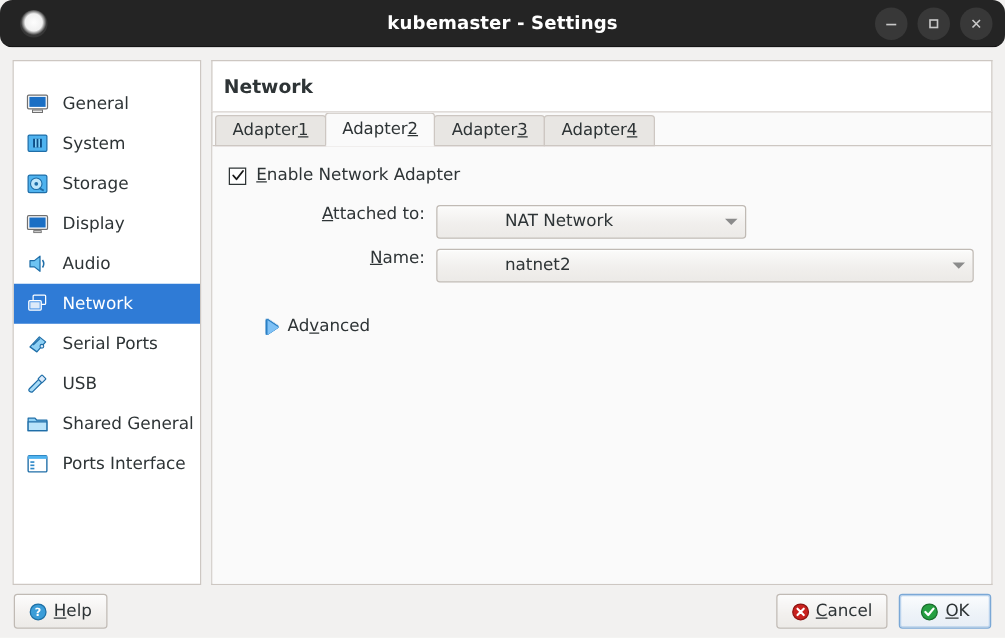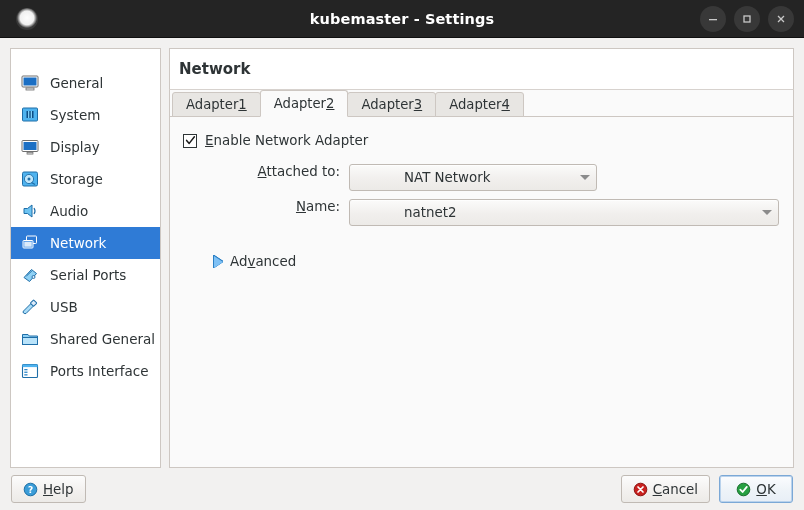--- a/index.html
+++ b/index.html
@@ -21,21 +21,21 @@
     display: flex; flex-direction: column;
     background: #f2f1f0;
   }
 
   
   .titlebar {
     position: relative;
     height: 38px; flex: 0 0 38px;
     background: #242424;
     border-bottom: 1px solid #101010;
-    display: flex; align-items: center;
+    display: flex; align-items: center; border-radius: 10px;
   }
   .titlebar-icon {
     position: absolute; left: 16px; top: 50%;
     transform: translateY(-50%);
     width: 22px; height: 22px;
     border-radius: 50%;
     background: radial-gradient(circle at 50% 45%, #fdfdfd 0%, #f0f0f0 42%, #3a3a3a 62%, #2a2a2a 100%);
   }
   .titlebar-title {
     flex: 1; text-align: center;
@@ -305,38 +305,38 @@
             <rect x="8" y="6" width="1.3" height="7" fill="#7fd0f8"></rect>
             <rect x="10.7" y="6" width="1.3" height="7" fill="#7fd0f8"></rect>
           </svg>
         </span>
         <span>System</span>
       </div>
 
       <div class="sidebar-item">
         <span class="ico">
           <svg width="20" height="20" viewBox="0 0 20 20">
-            <rect x="2" y="3.5" width="16" height="11" rx="1" fill="#ffffff" stroke="#6f6f6f" stroke-width="1"></rect>
-            <rect x="3.5" y="5" width="13" height="8" fill="#1b6fc4"></rect>
-            <rect x="7" y="15.5" width="6" height="1.6" fill="#cfcfcf" stroke="#6f6f6f" stroke-width="0.7"></rect>
-          </svg>
-        </span>
-        <span>Display</span>
-      </div>
-
-      <div class="sidebar-item">
-        <span class="ico">
-          <svg width="20" height="20" viewBox="0 0 20 20">
             <rect x="2.5" y="3" width="15" height="14" rx="1.5" fill="#4fb3ef" stroke="#1f6ea8" stroke-width="1"></rect>
             <circle cx="9" cy="10" r="4.6" fill="#bfe6fb" stroke="#1f6ea8" stroke-width="0.9"></circle>
             <circle cx="9" cy="10" r="1.5" fill="#1f6ea8"></circle>
             <path d="M11.5 13.5 L15 15.5" stroke="#1f6ea8" stroke-width="1.4"></path>
           </svg>
         </span>
         <span>Storage</span>
+      </div>
+
+      <div class="sidebar-item">
+        <span class="ico">
+          <svg width="20" height="20" viewBox="0 0 20 20">
+            <rect x="2" y="3.5" width="16" height="11" rx="1" fill="#ffffff" stroke="#6f6f6f" stroke-width="1"></rect>
+            <rect x="3.5" y="5" width="13" height="8" fill="#1b6fc4"></rect>
+            <rect x="7" y="15.5" width="6" height="1.6" fill="#cfcfcf" stroke="#6f6f6f" stroke-width="0.7"></rect>
+          </svg>
+        </span>
+        <span>Display</span>
       </div>
 
       <div class="sidebar-item">
         <span class="ico">
           <svg width="20" height="20" viewBox="0 0 20 20">
             <path d="M4 7.5 L7.5 7.5 L12 4 L12 16 L7.5 12.5 L4 12.5 Z" fill="#6ec4f2" stroke="#1f6ea8" stroke-width="1" stroke-linejoin="round"></path>
             <path d="M14 7 Q16 10 14 13" stroke="#1f6ea8" stroke-width="1.2" fill="none"></path>
           </svg>
         </span>
         <span>Audio</span>

